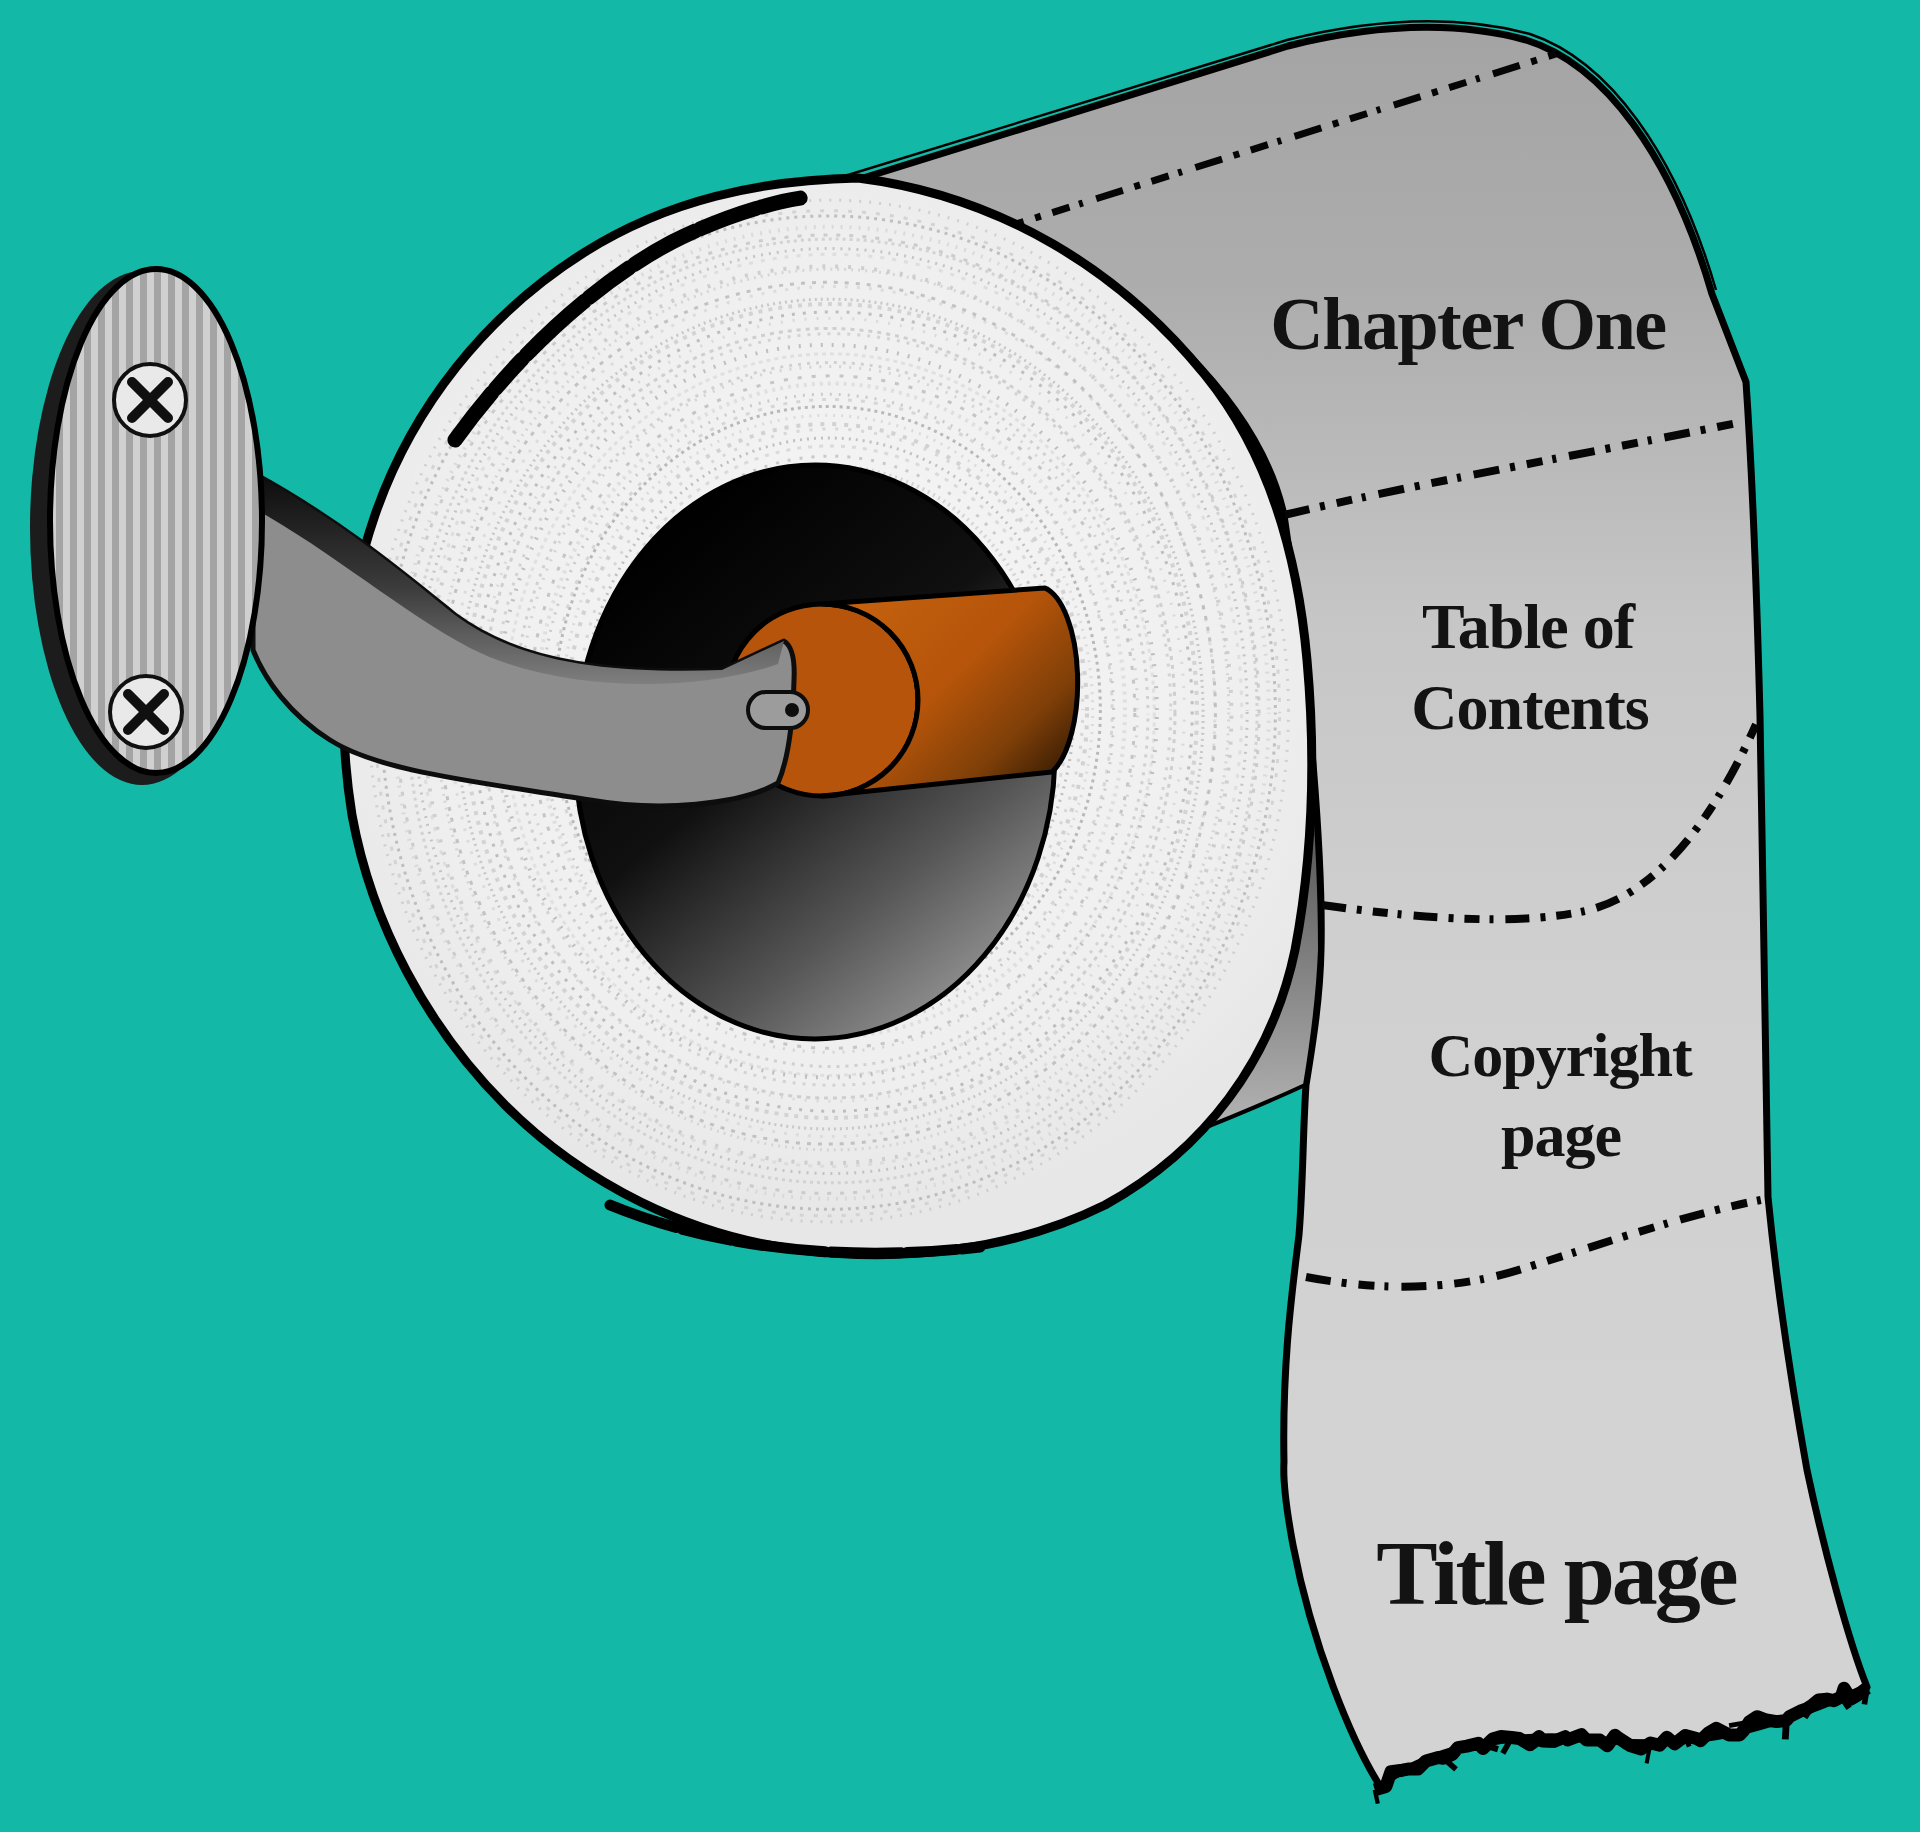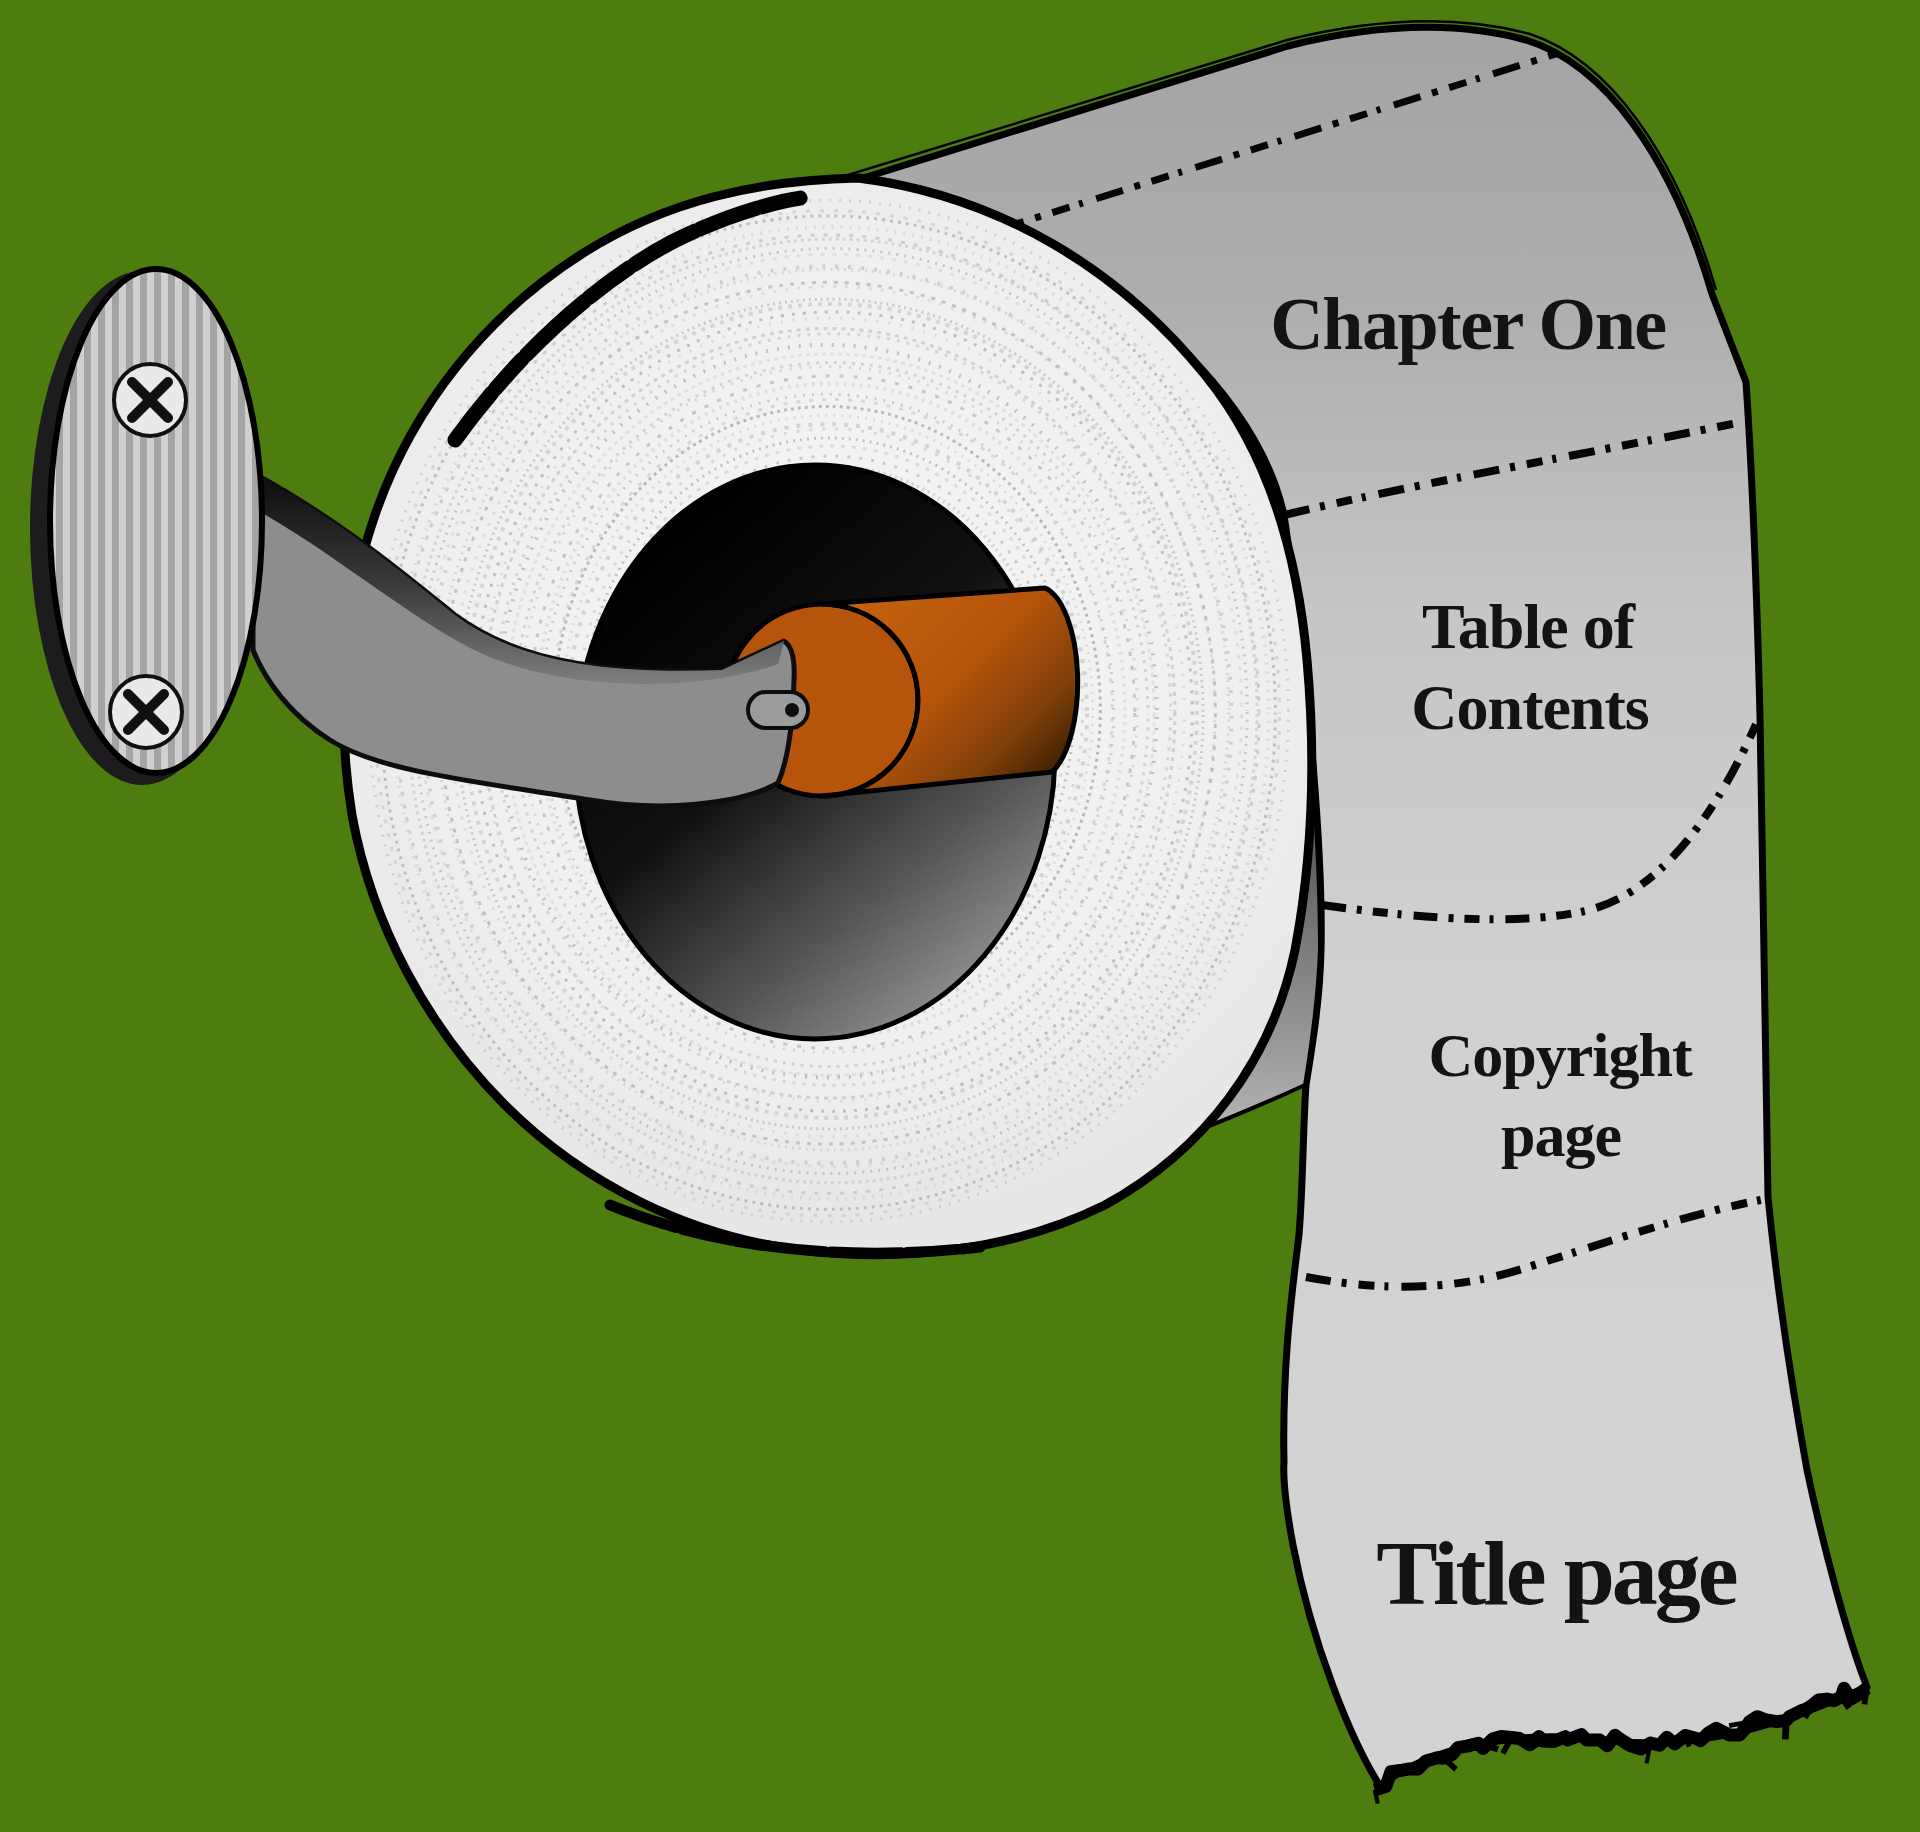--- a/index.html
+++ b/index.html
@@ -1,16 +1,16 @@
 <!DOCTYPE html>
 <html><head>
 <meta charset="utf-8">
 <style>
   html,body{margin:0;padding:0;background:#ffffff;}
-  .stage{width:1920px;height:1832px;position:relative;background:#4d7c0f;overflow:hidden;}
+  .stage{width:1920px;height:1832px;position:relative;background:#14b8a6;overflow:hidden;}
   svg{display:block;}
   .lbl{font-family:"Liberation Serif","DejaVu Serif",serif;font-weight:bold;fill:#131313;}
 </style>
 </head>
 <body>
 
 <div class="stage">
 <svg width="1920" height="1832" viewBox="0 0 1920 1832" xmlns="http://www.w3.org/2000/svg">
   <defs>
     <linearGradient id="sheetGrad" gradientUnits="userSpaceOnUse" x1="0" y1="30" x2="0" y2="1500">

